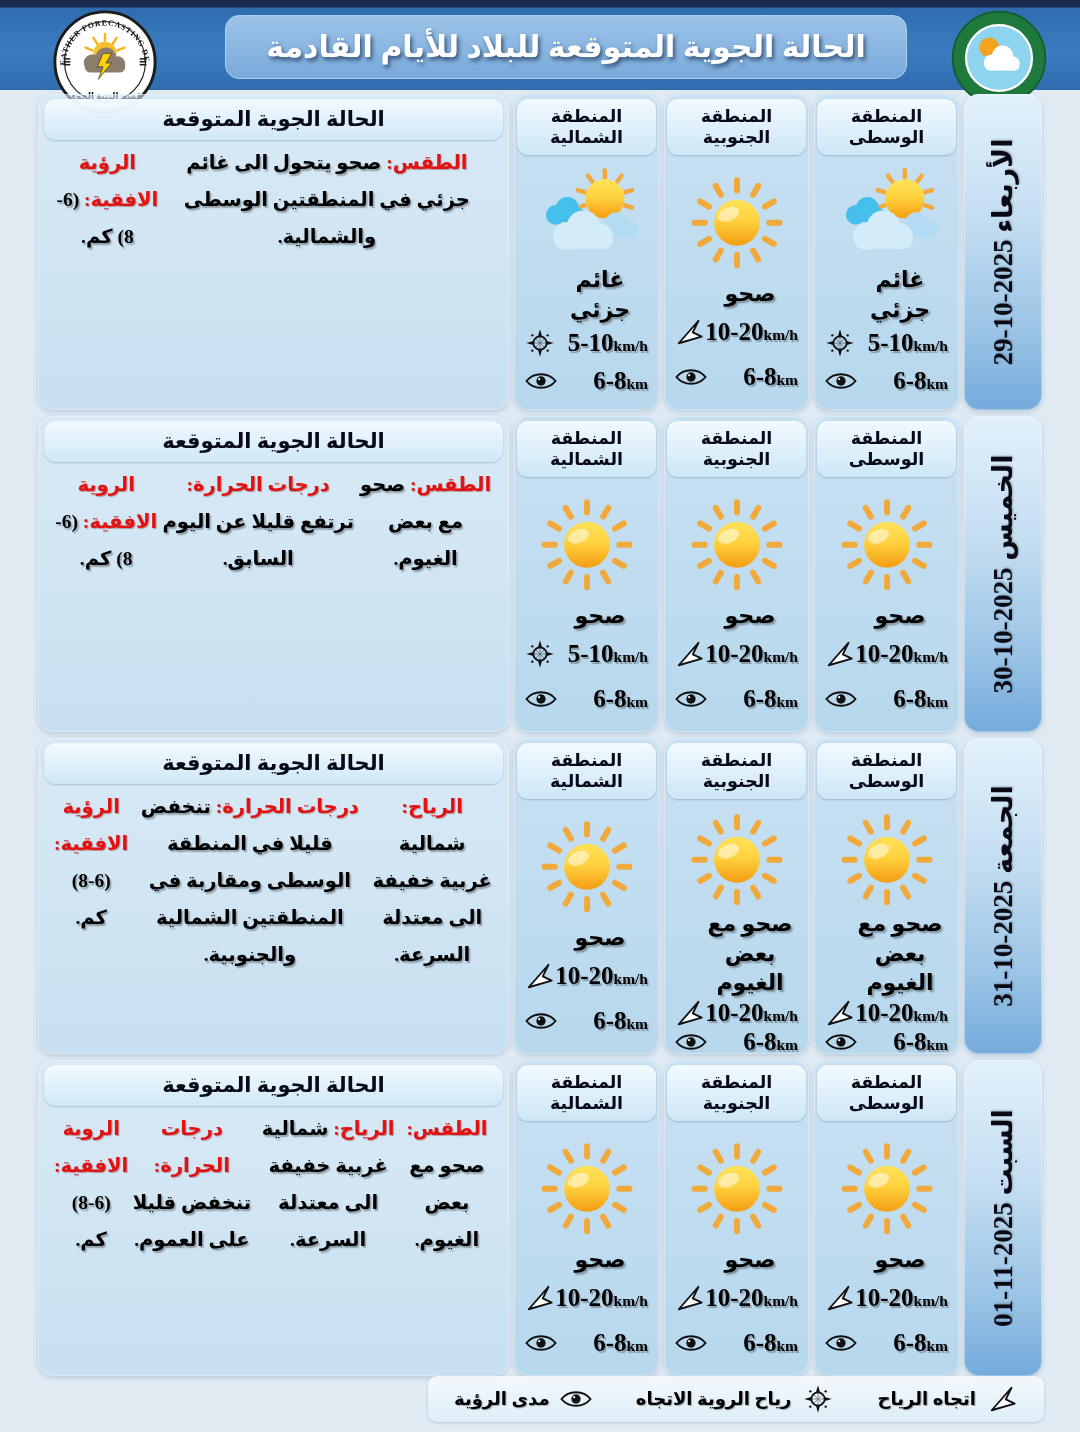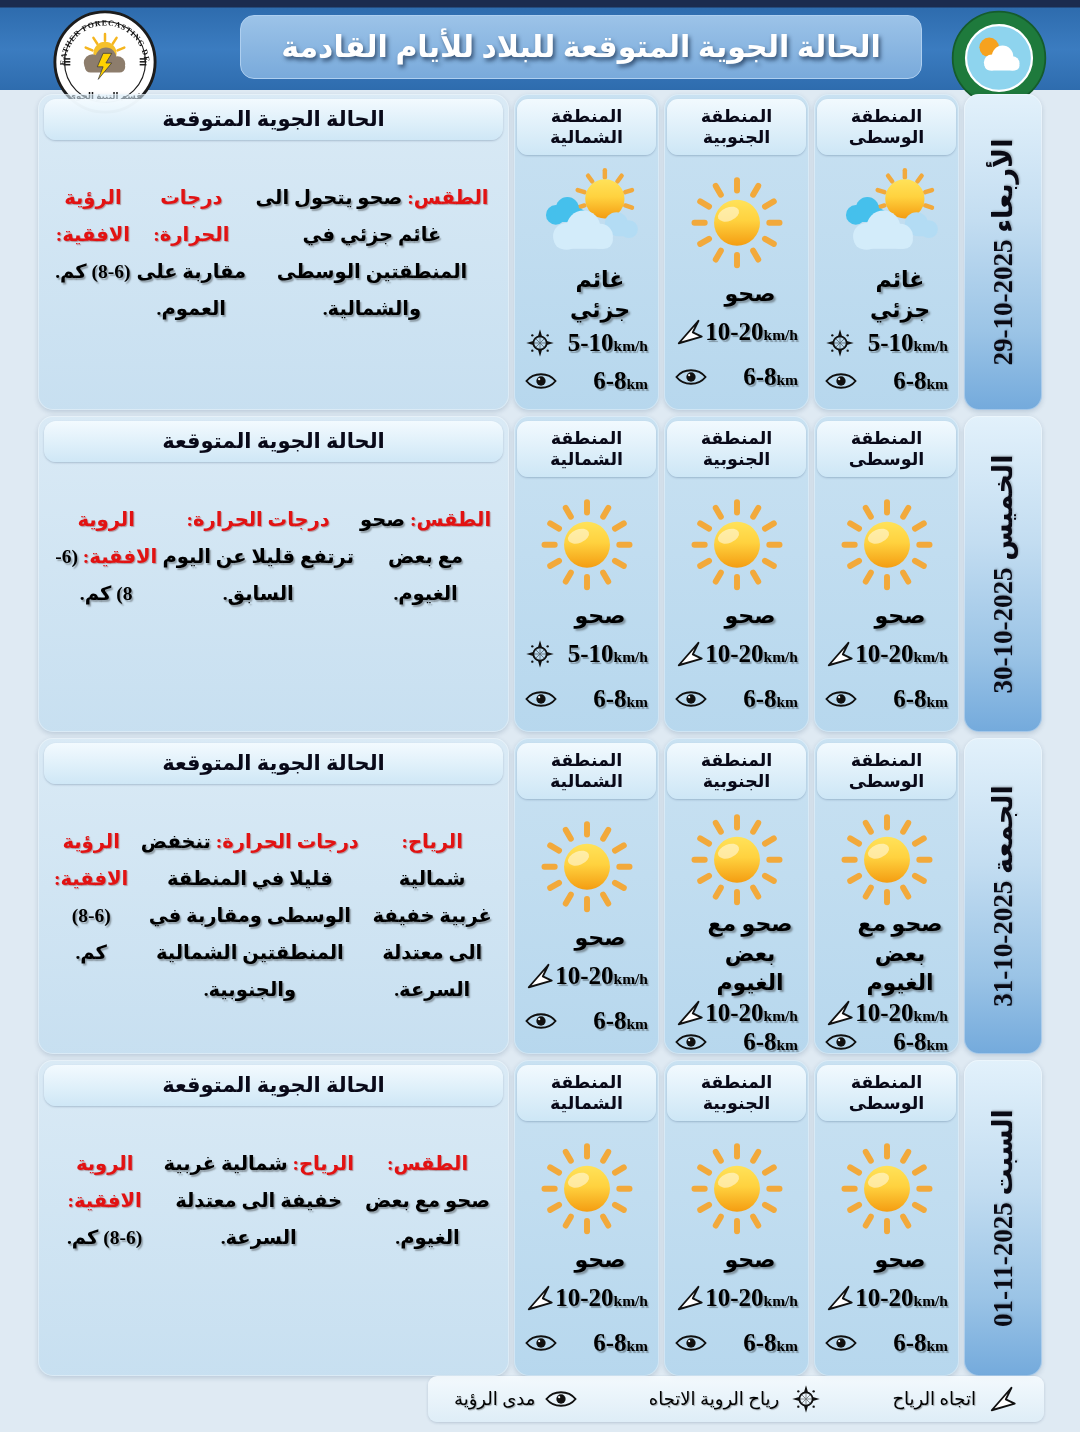--- a/index.html
+++ b/index.html
@@ -10,21 +10,21 @@
       radial-gradient(ellipse 420px 260px at 6% 62%, rgba(255,255,255,.95), rgba(255,255,255,0) 70%),
       radial-gradient(ellipse 300px 500px at 99% 55%, rgba(255,255,255,.85), rgba(255,255,255,0) 70%),
       radial-gradient(ellipse 520px 240px at 45% 88%, rgba(255,255,255,.7), rgba(255,255,255,0) 70%),
       radial-gradient(ellipse 420px 220px at 80% 14%, rgba(255,255,255,.45), rgba(255,255,255,0) 70%),
       radial-gradient(ellipse 380px 200px at 25% 35%, rgba(255,255,255,.4), rgba(255,255,255,0) 70%),
       linear-gradient(180deg,#6f9fcd 0%,#8ab6dd 18%,#a6c9e6 42%,#badoee 60%,#bcd8ee 70%,#cfe4f3 100%);
   }
   
   .top{position:absolute;left:0;top:0;width:1080px;height:90px;
     background:linear-gradient(180deg,#1b2b4e 0px,#1b2b4e 7px,#2e6cae 8px,#3b7cc0 55%,#2e6cae 100%);}
-  .banner{position:absolute;left:240px;top:15px;width:680px;height:62px;border-radius:14px;
+  .banner{position:absolute;left:225px;top:15px;width:680px;height:62px;border-radius:14px;
     background:linear-gradient(180deg,#9cc3e8,#79aadb);border:1px solid #aecff0;
     color:#fff;font-weight:bold;font-size:30px;text-align:center;line-height:62px;
     text-shadow:2px 3px 4px rgba(10,30,60,.65);}
   .badge{position:absolute;}
   .badge.lft{left:52px;top:9px;width:106px;height:106px;}
   .badge.rgt{right:32px;top:9px;width:98px;height:98px;}
   .badge svg{width:100%;height:100%;}
   
   .rows{position:absolute;top:90px;left:0;right:0;display:flex;flex-direction:column;
     gap:6px;padding:4px 38px 0 38px;}
@@ -56,32 +56,32 @@
   .sic{width:32px;display:flex;align-items:center;}
   .sic svg{display:none;width:30px;height:30px;}
   .sic[data-icon="compass"] .ic-compass{display:block;}
   .sic[data-icon="wind-arrow"] .ic-arrow{display:block;}
   .sic[data-icon="eye"] .ic-eye{display:block;width:34px;height:22px;}
   .sval{font-weight:bold;color:#000;text-shadow:1.5px 1.5px 1px rgba(0,0,0,.3);white-space:nowrap;}
   .sval b{font-size:25px;}
   .sval small{font-size:15.5px;font-weight:bold;}
   
   .fcast{flex:1;display:flex;flex-direction:column;padding:5px 6px;box-sizing:border-box;
-    background:linear-gradient(180deg,rgba(214,234,247,.6),rgba(176,213,238,.5));gap:35px;}
+    background:linear-gradient(180deg,rgba(214,234,247,.6),rgba(176,213,238,.5));}
   .fhead{font-size:21px;padding:8px 0;border-radius:12px;}
   .fbody{flex:1;display:flex;flex-direction:row;justify-content:space-evenly;padding:4px 10px;}
   .fp{margin:0;text-align:center;font-weight:bold;font-size:19.5px;line-height:1.9;color:#000;
     text-shadow:1.5px 1.5px 1.5px rgba(20,20,20,.35);}
   .lab{color:#e21212;text-shadow:1px 1px 1px rgba(110,0,0,.35);}
   
   .legend{position:absolute;bottom:10px;right:36px;width:616px;height:46px;border-radius:9px;
     background:linear-gradient(180deg,rgba(247,252,255,.85),rgba(222,238,248,.8));
     display:flex;align-items:center;justify-content:space-between;padding:0 26px;box-sizing:border-box;
     box-shadow:0 1px 3px rgba(30,60,100,.2);}
-  .litem{display:flex;align-items:center;gap:10px;font-weight:normal;font-size:18px;color:#000;
+  .litem{display:flex;align-items:center;gap:10px;font-weight:bold;font-size:18px;color:#000;
     text-shadow:1px 1px 1px rgba(0,0,0,.3);}
   .hidden-defs{position:absolute;width:0;height:0;overflow:hidden;}
 </style>
 </head>
 <body>
 
 <svg class="hidden-defs" aria-hidden="true">
   <defs>
     <linearGradient id="gradSun" x1="0" y1="0" x2="0" y2="1">
       <stop offset="0" stop-color="#ffe259"></stop>
@@ -304,21 +304,20 @@
                 <use href="#sym-eye"></use>
               </svg>
           </span>
           <span class="sval"><b>6-8</b><small>km</small></span>
         </div>
       </section>
       <section class="cell fcast">
         <header class="pill fhead">الحالة الجوية المتوقعة</header>
         <div class="fbody">
           <p class="fp"><span class="lab">الطقس:</span> <span>صحو يتحول الى غائم جزئي في المنطقتين الوسطى والشمالية.</span></p>
-          <p class="fp"><span class="lab">درجات الحرارة:</span> <span>مقاربة على العموم.</span></p>
           <p class="fp"><span class="lab">الرؤية الافقية:</span> <span>(6-8) كم.</span></p>
         </div>
       </section>
     </div>
 
     <div class="row">
       <aside class="cell dpill">
         <span class="drot"><span class="dname">الخميس</span> <span class="ddate">2025-10-30</span></span>
       </aside>
       <section class="cell region">
@@ -590,20 +589,21 @@
               </svg>
           </span>
           <span class="sval"><b>6-8</b><small>km</small></span>
         </div>
       </section>
       <section class="cell fcast">
         <header class="pill fhead">الحالة الجوية المتوقعة</header>
         <div class="fbody">
           <p class="fp"><span class="lab">الطقس:</span> <span>صحو مع بعض الغيوم.</span></p>
           <p class="fp"><span class="lab">الرياح:</span> <span>شمالية غربية خفيفة الى معتدلة السرعة.</span></p>
+          <p class="fp"><span class="lab">درجات الحرارة:</span> <span>تنخفض قليلا على العموم.</span></p>
           <p class="fp"><span class="lab">الروية الافقية:</span> <span>(6-8) كم.</span></p>
         </div>
       </section>
     </div>
 
   </main>
 
   <footer class="legend">
     <span class="litem">
       <span class="sic" data-icon="wind-arrow">

